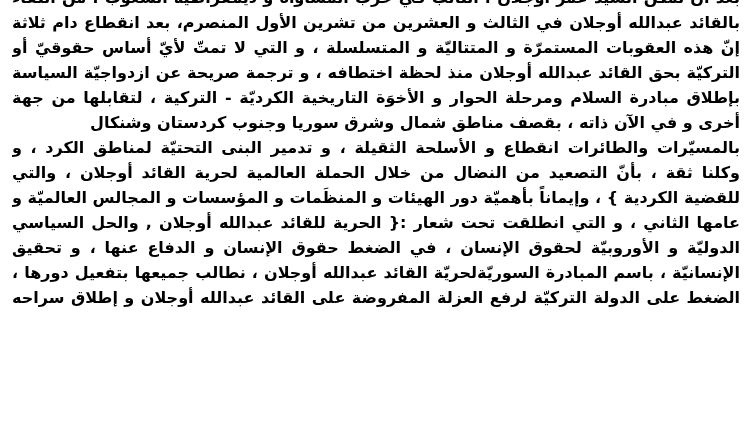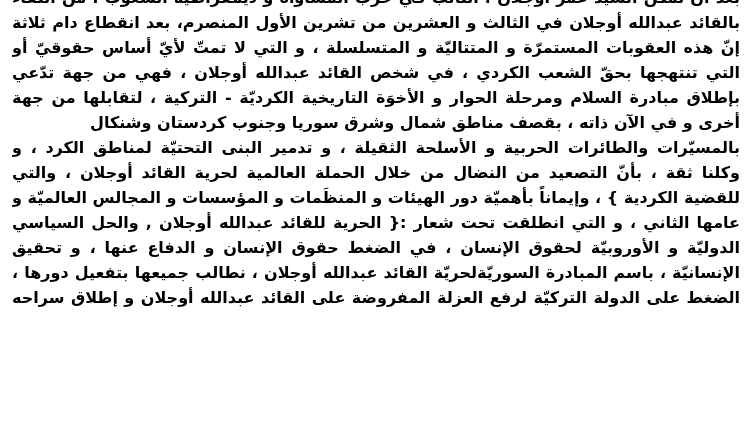--- a/index.html
+++ b/index.html
@@ -40,24 +40,24 @@
   }
 </style>
 </head>
 <body>
 
 <div class="page">
   <div class="doc">
     <div class="line">بعد أن تمكن السيد عمر أوجلان ، النائب في حزب المساواة و ديمقراطية الشعوب ، من اللقاء</div>
     <div class="line">بالقائد عبدالله أوجلان في الثالث و العشرين من تشرين الأول المنصرم، بعد انقطاع دام ثلاثة و</div>
     <div class="line">إنّ هذه العقوبات المستمرّة و المتتاليّة و المتسلسلة ، و التي لا تمتّ لأيّ أساس حقوقيّ أو قانونيّ</div>
-    <div class="line">التي تنتهجها بحقّ الشعب الكردي ، في شخص القائد عبدالله أوجلان ، فهي من جهة تدّعي</div>
+    <div class="line">التركيّة بحق القائد عبدالله أوجلان منذ لحظة اختطافه ، و ترجمة صريحة عن ازدواجيّة السياسة</div>
     <div class="line">بإطلاق مبادرة السلام ومرحلة الحوار و الأخوَة التاريخية الكرديّة - التركية ، لتقابلها من جهة</div>
     <div class="line short-left">أخرى و في الآن ذاته ، بقصف مناطق شمال وشرق سوريا وجنوب كردستان وشنكال ،</div>
-    <div class="line">بالمسيّرات والطائرات الحربية و الأسلحة الثقيلة ، و تدمير البنى التحتيّة لمناطق الكرد ، و</div>
+    <div class="line">بالمسيّرات والطائرات انقطاع و الأسلحة الثقيلة ، و تدمير البنى التحتيّة لمناطق الكرد ، و</div>
     <div class="line">وكلنا ثقة ، بأنّ التصعيد من النضال من خلال الحملة العالمية لحرية القائد أوجلان ، والتي دخلت</div>
     <div class="line">للقضية الكردية } ، وإيماناً بأهميّة دور الهيئات و المنظَمات و المؤسسات و المجالس العالميّة و</div>
     <div class="line">عامها الثاني ، و التي انطلقت تحت شعار :{ الحرية للقائد عبدالله أوجلان , والحل السياسي</div>
     <div class="line">الدوليّة و الأوروبيّة لحقوق الإنسان ، في الضغط حقوق الإنسان و الدفاع عنها ، و تحقيق العدالة</div>
     <div class="line">الإنسانيّة ، باسم المبادرة السوريّةلحريّة القائد عبدالله أوجلان ، نطالب جميعها بتفعيل دورها ، و</div>
     <div class="line">الضغط على الدولة التركيّة لرفع العزلة المفروضة على القائد عبدالله أوجلان و إطلاق سراحه</div>
   </div>
 </div>
 
 </body></html>

